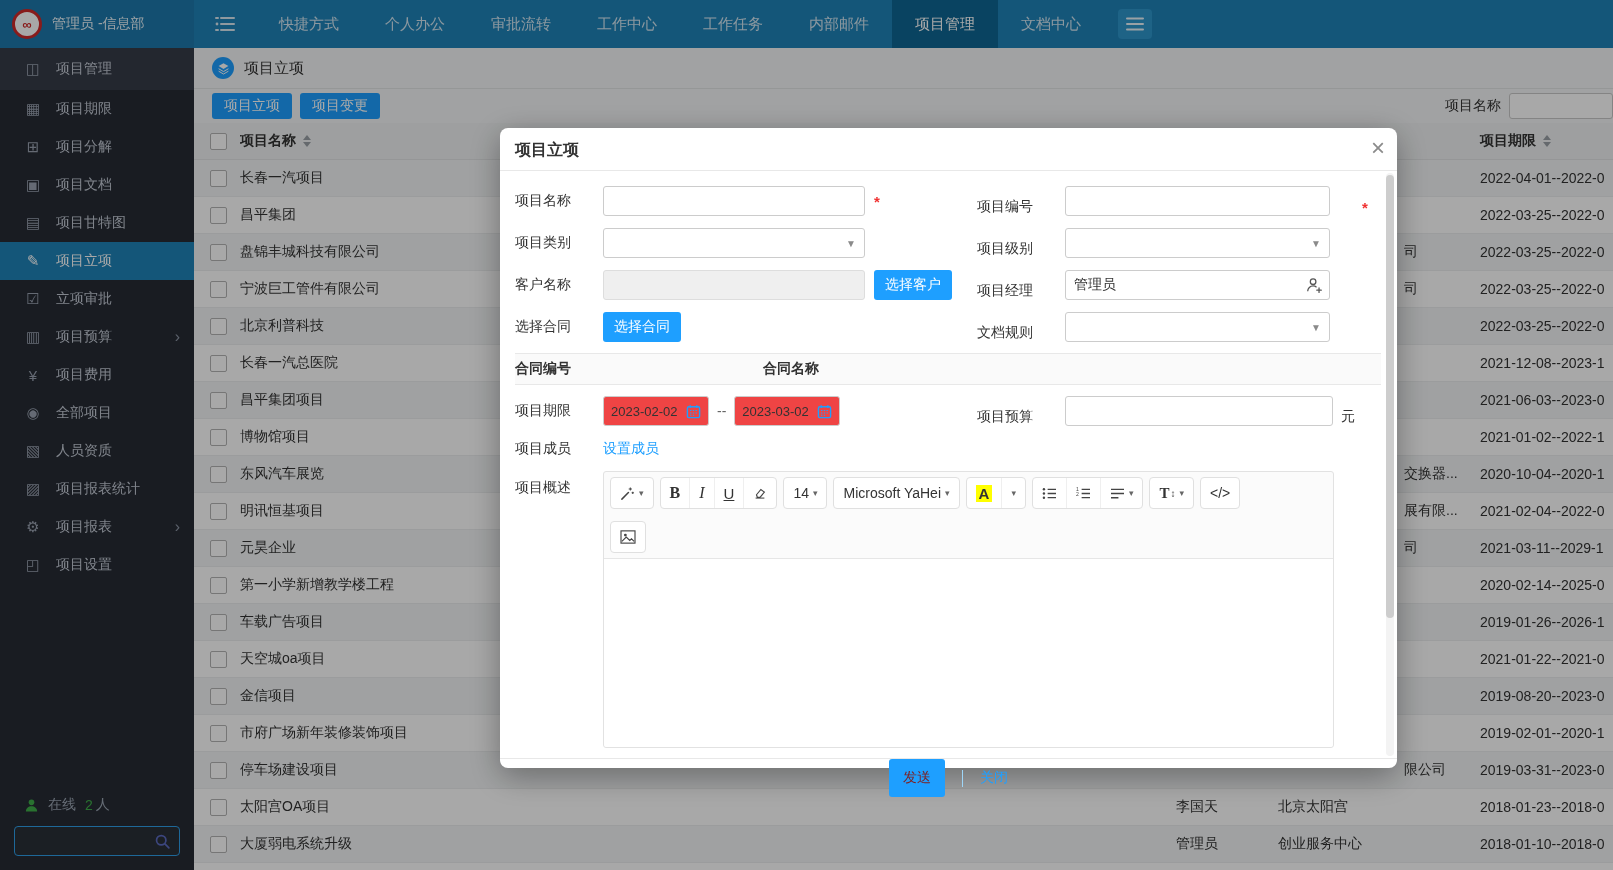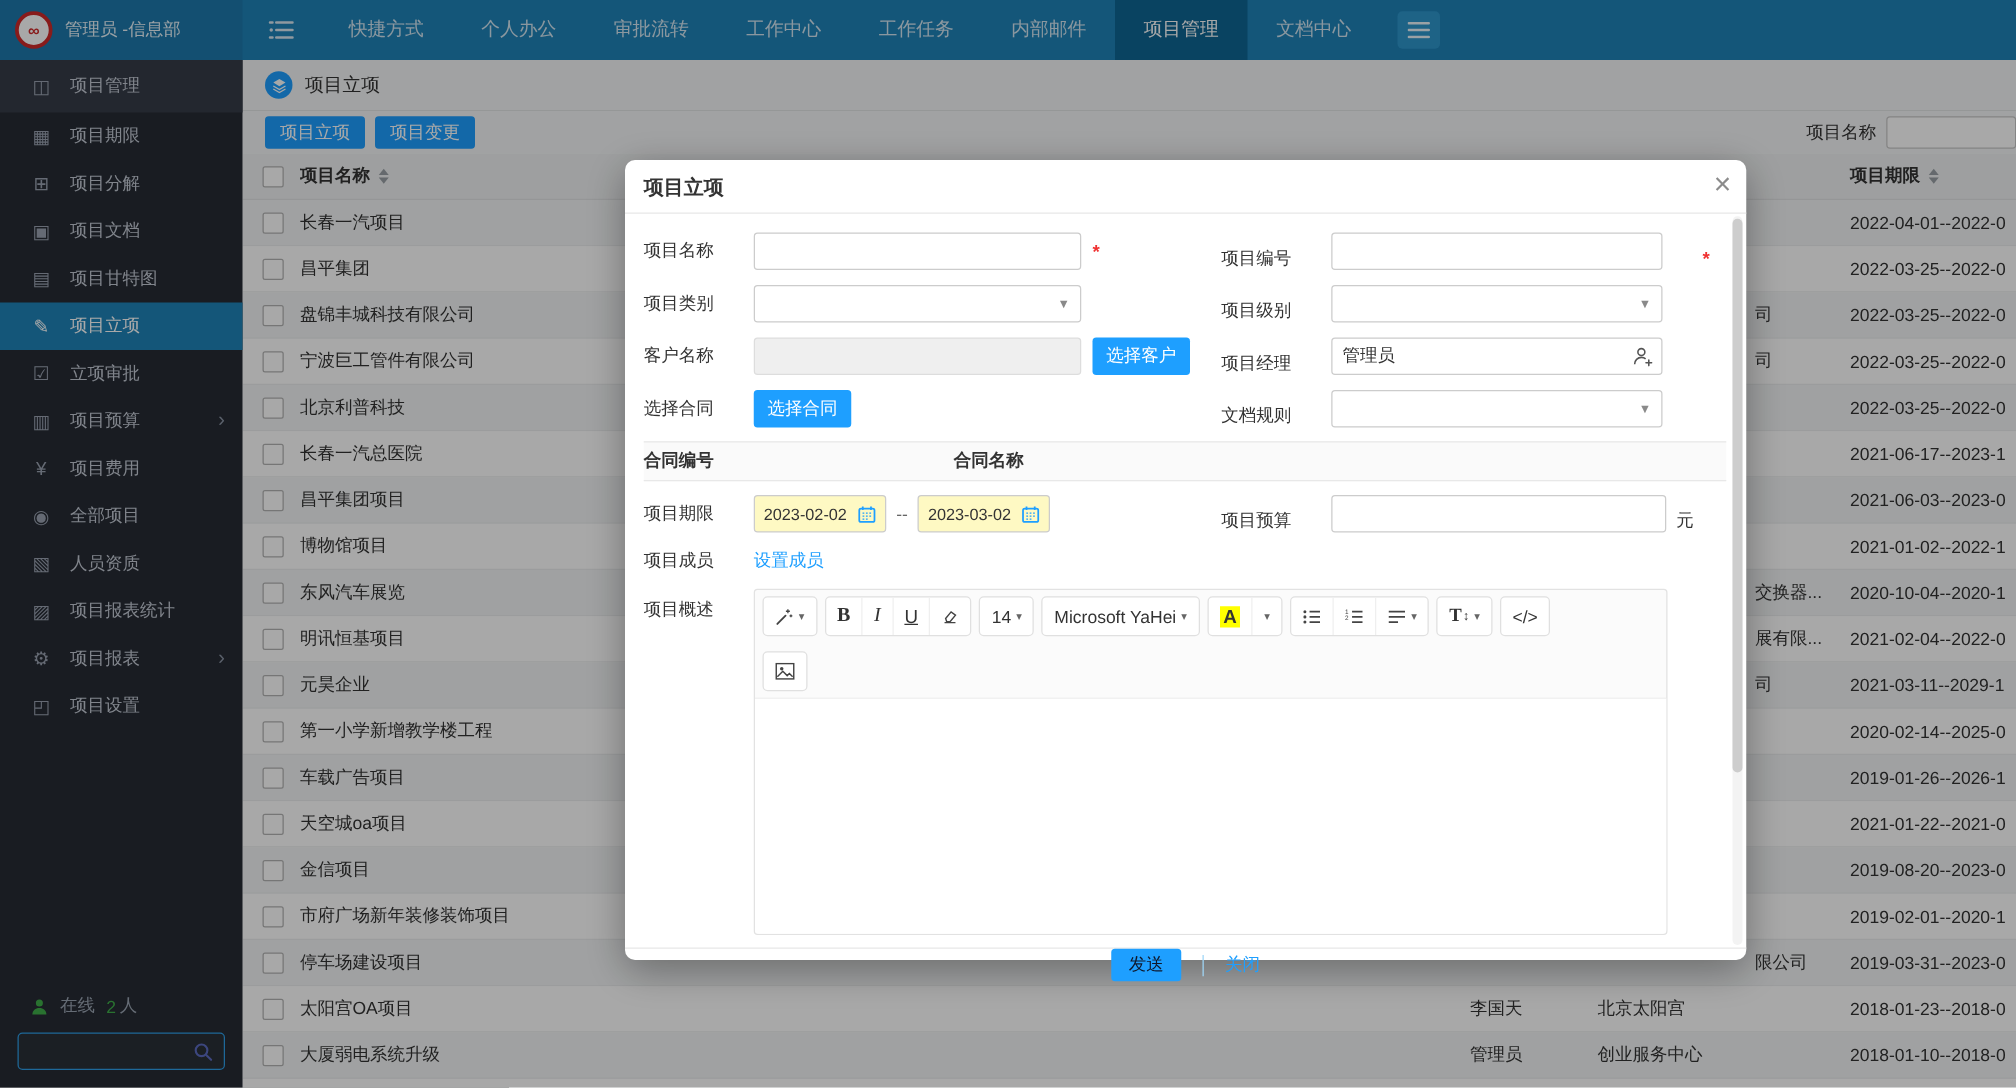--- a/index.html
+++ b/index.html
@@ -73,42 +73,42 @@
   .selbox .arrow{margin-left:auto;margin-right:8px;color:#8a8a8a;font-size:10px;}
   .valbox{height:30px;border:1px solid #ccc;border-radius:3px;box-sizing:border-box;display:flex;align-items:center;padding:0 8px;background:#fff;}
   .valbox svg{margin-left:auto;}
   .req{color:#f03131;margin-left:9px;font-size:15px;font-weight:bold;}
   .btn-sm{height:30px;padding:0 11px;background:#1e9fff;color:#fff;border:none;border-radius:3px;font-size:14px;margin-left:9px;cursor:pointer;}
   .btn-sm.solo{margin-left:0;}
   .cstrip{margin:10px 16px 10px 15px;background:#fafafa;border-top:1px solid #e8e8e8;border-bottom:1px solid #e8e8e8;
           height:30px;display:flex;align-items:center;font-weight:bold;}
   .cstrip .h1{} .cstrip .h2{margin-left:192px;}
   .dbox{width:106px;height:30px;border:1px solid #ccc;border-radius:3px;box-sizing:border-box;display:flex;align-items:center;
-        padding:0 7px;font-size:13px;background:#fef9c3;}
+        padding:0 7px;font-size:13px;background:#ef4444;}
   .dbox svg{margin-left:auto;flex-shrink:0;}
   .dsep{margin:0 8px;color:#666;}
   .unit{margin-left:8px;color:#333;}
   .mlink{color:#1e9fff;cursor:pointer;}
   .editor{width:731px;border:1px solid #e2e2e2;border-radius:3px;background:#fbfbfb;box-sizing:border-box;}
   .ed-toolbar{padding:5px 6px;display:flex;flex-wrap:wrap;gap:6px;align-items:center;}
   .tb-break{flex-basis:100%;height:0;}
   .tgroup{display:flex;background:#fff;border:1px solid #e0e0e0;border-radius:4px;height:32px;align-items:stretch;box-sizing:border-box;}
   .tbtn{display:flex;align-items:center;justify-content:center;padding:0 9px;border:none;background:none;font-size:14px;
         color:#333;gap:4px;cursor:pointer;font-family:inherit;}
   .tbtn+.tbtn{border-left:1px solid #efefef;}
   .tbtn b{font-family:"Liberation Serif","DejaVu Serif",serif;font-size:16px;}
   .tbtn i{font-family:"Liberation Serif","DejaVu Serif",serif;font-size:16px;}
   .tbtn u{font-size:15px;}
   .caret{font-size:9px;color:#666;}
   .hlA{background:#ffff00;font-weight:bold;padding:0 3px;font-size:15px;}
   .ed-content{height:188px;background:#fff;border-top:1px solid #e6e6e6;border-radius:0 0 3px 3px;}
   .m-scroll{position:absolute;right:3px;top:2px;bottom:2px;width:8px;background:#f3f3f3;border-radius:4px;}
   .m-thumb{position:absolute;top:2px;width:8px;height:76%;background:#cdcdcd;border-radius:4px;}
   .m-foot{height:42px;border-top:1px solid #e8e8e8;display:flex;align-items:center;justify-content:center;gap:17px;}
-  .send{height:26px;padding:0 14px;background:#1e9fff;color:#0f172a;border:none;border-radius:3px;font-size:14px;cursor:pointer;}
+  .send{height:38px;padding:0 14px;background:#1e9fff;color:#7f1d1d;border:none;border-radius:3px;font-size:14px;cursor:pointer;}
   .vdiv{width:1px;height:17px;background:#9ed6f8;}
 </style>
 </head>
 <body>
 
 <div class="topbar">
   <div class="tb-left">
     <div class="logo">∞</div>
     <span class="tb-user">管理员 -信息部</span>
   </div>
@@ -310,21 +310,21 @@
     <div class="c-per">2022-03-25--2022-0</div>
   </div>
 
   <div class="trow">
     <div class="c-cb">
             <span class="cb"></span>
           </div>
     <div class="c-name">长春一汽总医院</div>
     <div class="c-mgr"></div>
     <div class="c-cust"></div>
-    <div class="c-per">2021-06-17--2023-1</div>
+    <div class="c-per">2021-12-08--2023-1</div>
   </div>
 
   <div class="trow">
     <div class="c-cb">
             <span class="cb"></span>
           </div>
     <div class="c-name">昌平集团项目</div>
     <div class="c-mgr"></div>
     <div class="c-cust"></div>
     <div class="c-per">2021-06-03--2023-0</div>

